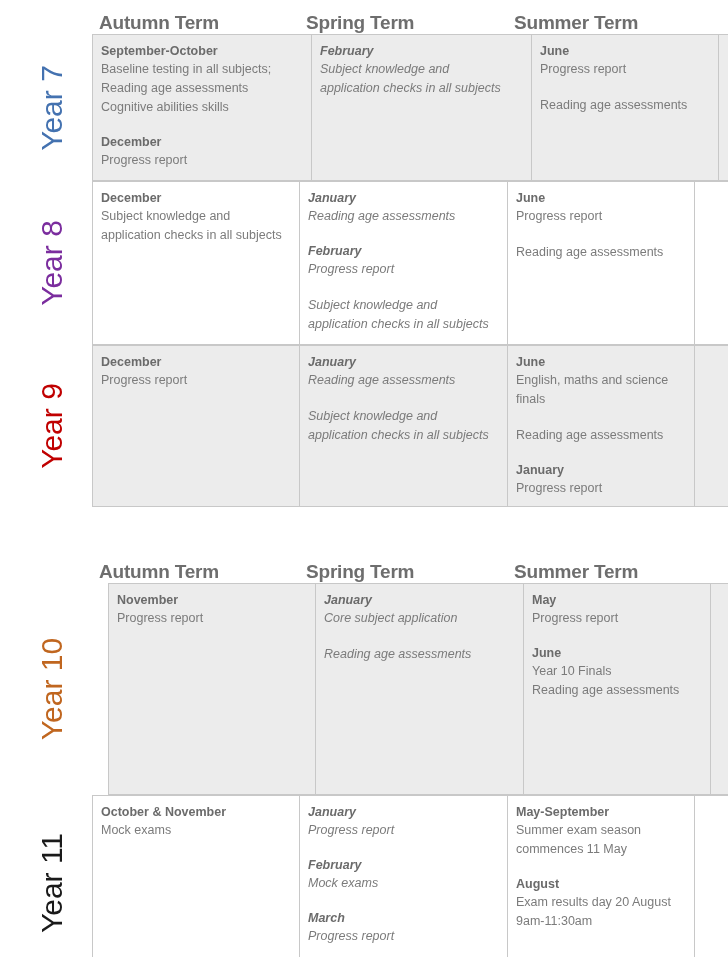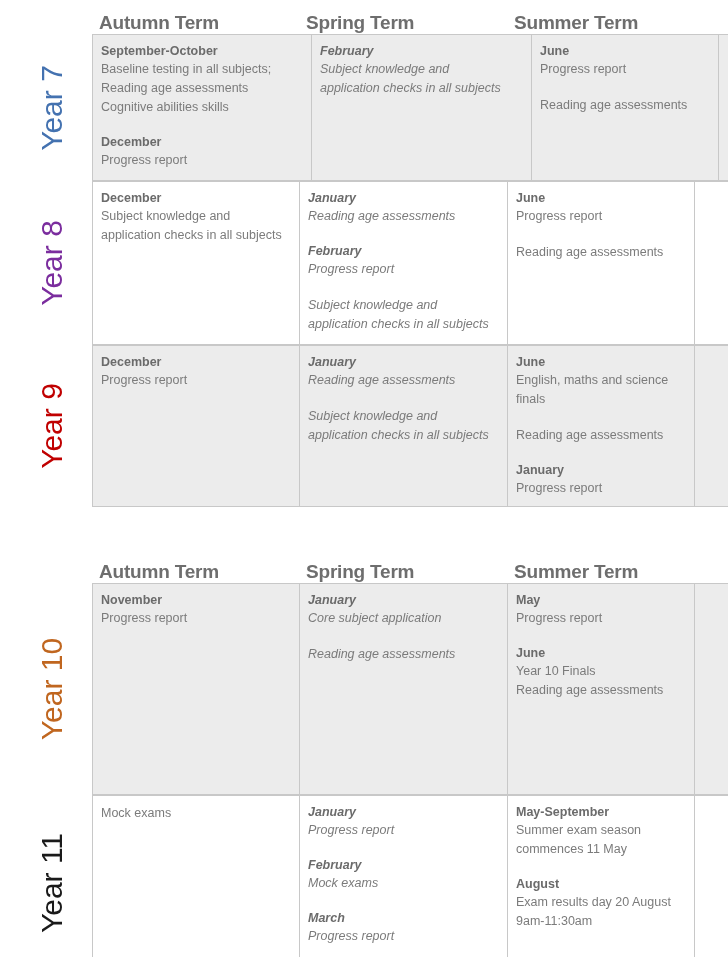--- a/index.html
+++ b/index.html
@@ -113,21 +113,21 @@
     color: #7b7b7b;
     line-height: 19px;
   }
 
   .table-gap { height: 42px; }
 
   
   .h-y7  .term-cells { min-height: 147px; gap: 12px; }
   .h-y8  .term-cells { min-height: 164px; }
   .h-y9  .term-cells { min-height: 148px; }
-  .h-y10 .term-cells { min-height: 212px; }
+  .h-y10 .term-cells { min-height: 212px; margin-left: 16px; }
   .h-y11 .term-cells { min-height: 175px; }
 </style>
 </head>
 <body>
 
 <div class="assessment-page">
   <div id="tables-root">
       <div class="term-block">
         <div class="term-header-row">
           <div class="term-header-spacer"></div>
@@ -278,20 +278,21 @@
             </div>
           </div>
         </div>
         <div class="year-row plain h-y11">
           <div class="year-label-cell">
             <div class="year-label" style="color: rgb(26, 26, 26);">Year 11</div>
           </div>
           <div class="term-cells">
             <div class="term-cell col-a">
               <div class="entry">
+                <div class="entry-month">October &amp; November</div>
                 <div class="entry-detail">Mock exams</div>
               </div>
             </div>
             <div class="term-cell col-b">
               <div class="entry">
                 <div class="entry-month">January</div>
                 <div class="entry-detail">Progress report</div>
               </div>
               <div class="entry">
                 <div class="entry-month">February</div>

